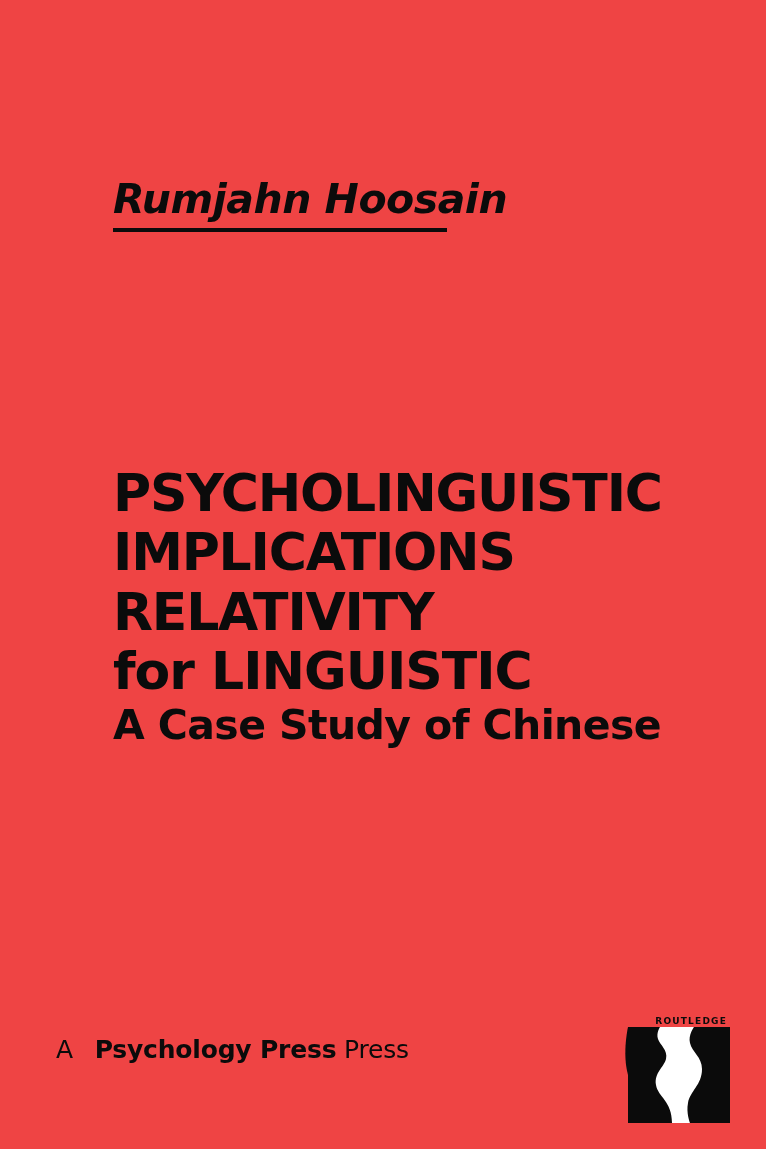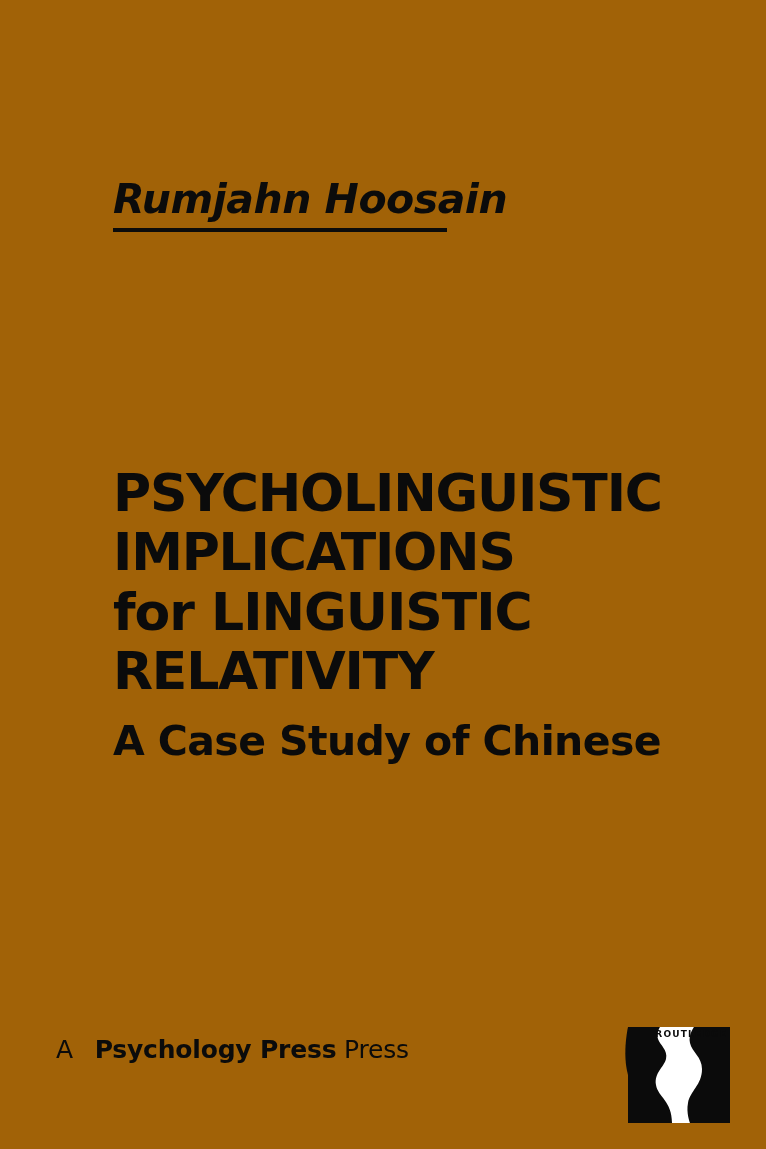--- a/index.html
+++ b/index.html
@@ -11,21 +11,21 @@
     width: 766px;
     height: 1149px;
     position: relative;
     font-family: "Liberation Sans", sans-serif;
     overflow: hidden;
   }
 
   .cover {
     position: absolute;
     inset: 0;
-    background: #a16207;
+    background: #ef4444;
   }
 
   
   .author-block {
     position: absolute;
     left: 113px;
     top: 178px;
     width: 560px;
   }
   .author-name {
@@ -58,21 +58,20 @@
     font-size: 52px;
     line-height: 1.14;
     letter-spacing: -1.2px;
     color: #0b0b0b;
     white-space: nowrap;
   }
   .title-line.mixed {
     letter-spacing: -1.0px;
   }
   .subtitle-line {
-    margin-top: 16px;
     font-family: "DejaVu Sans", sans-serif;
     font-weight: bold;
     font-size: 41px;
     letter-spacing: -0.6px;
     color: #0b0b0b;
     white-space: nowrap;
   }
 
   
   .imprint {
@@ -92,21 +91,21 @@
   .logo {
     position: absolute;
     right: 36px;
     bottom: 26px;
     width: 132px;
     height: 118px;
   }
   .logo svg { display: block; }
   .logo-word {
     position: absolute;
-    top: 24px;
+    top: 11px;
     right: 3px;
     font-family: "DejaVu Sans", sans-serif;
     font-size: 9px;
     font-weight: bold;
     letter-spacing: 1.2px;
     color: #0b0b0b;
   }
 </style>
 </head>
 <body>
@@ -114,22 +113,22 @@
 <div class="cover">
 
   <div class="author-block">
     <div class="author-name">Rumjahn Hoosain</div>
     <div class="author-rule"></div>
   </div>
 
   <div class="title-block">
     <div class="title-line">PSYCHOLINGUISTIC</div>
     <div class="title-line">IMPLICATIONS</div>
+    <div class="title-line">RELATIVITY</div>
     <div class="title-line mixed">for LINGUISTIC</div>
-    <div class="title-line">RELATIVITY</div>
     <div class="subtitle-line">A Case Study of Chinese</div>
   </div>
 
   <div class="imprint">
     <span class="light">A </span><span class="strong">Psychology Press</span><span class="light"> Press</span>
   </div>
 
   <div class="logo">
     <svg width="132" height="118" viewBox="0 0 132 118" xmlns="http://www.w3.org/2000/svg">
 

